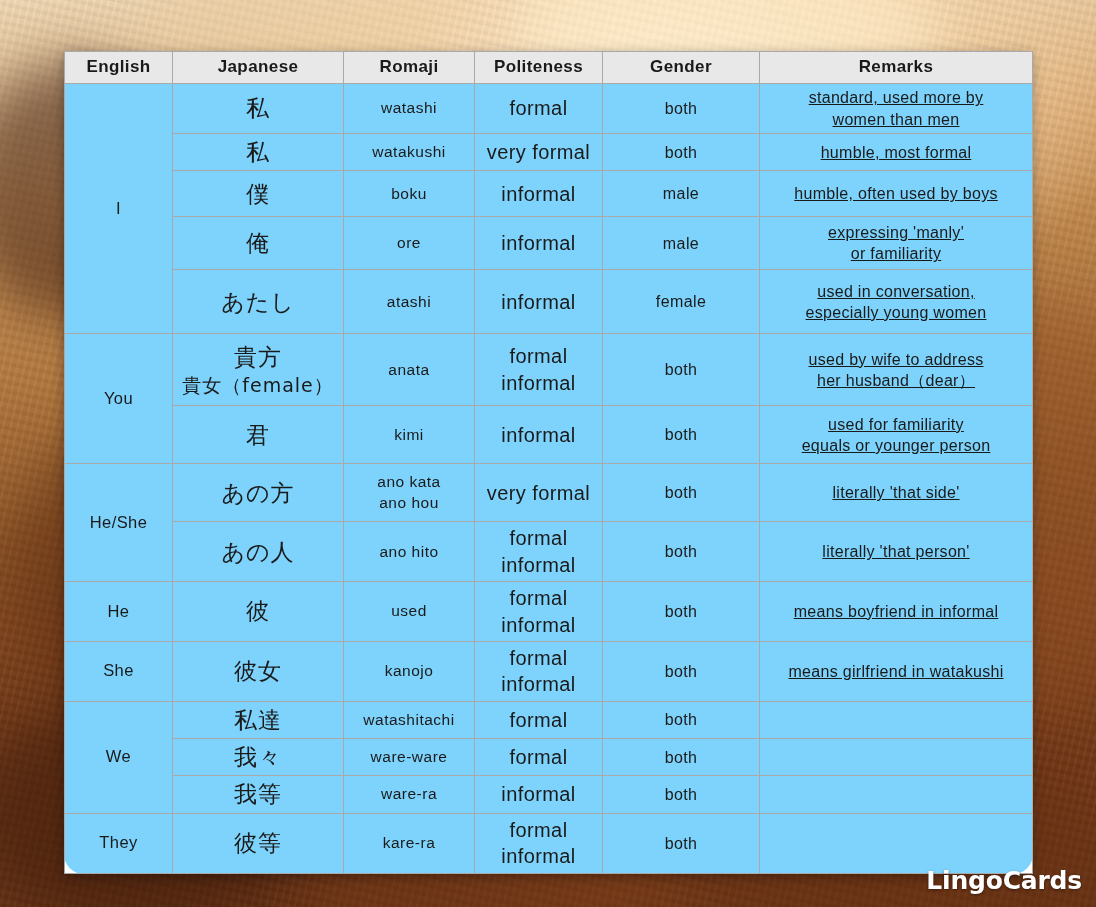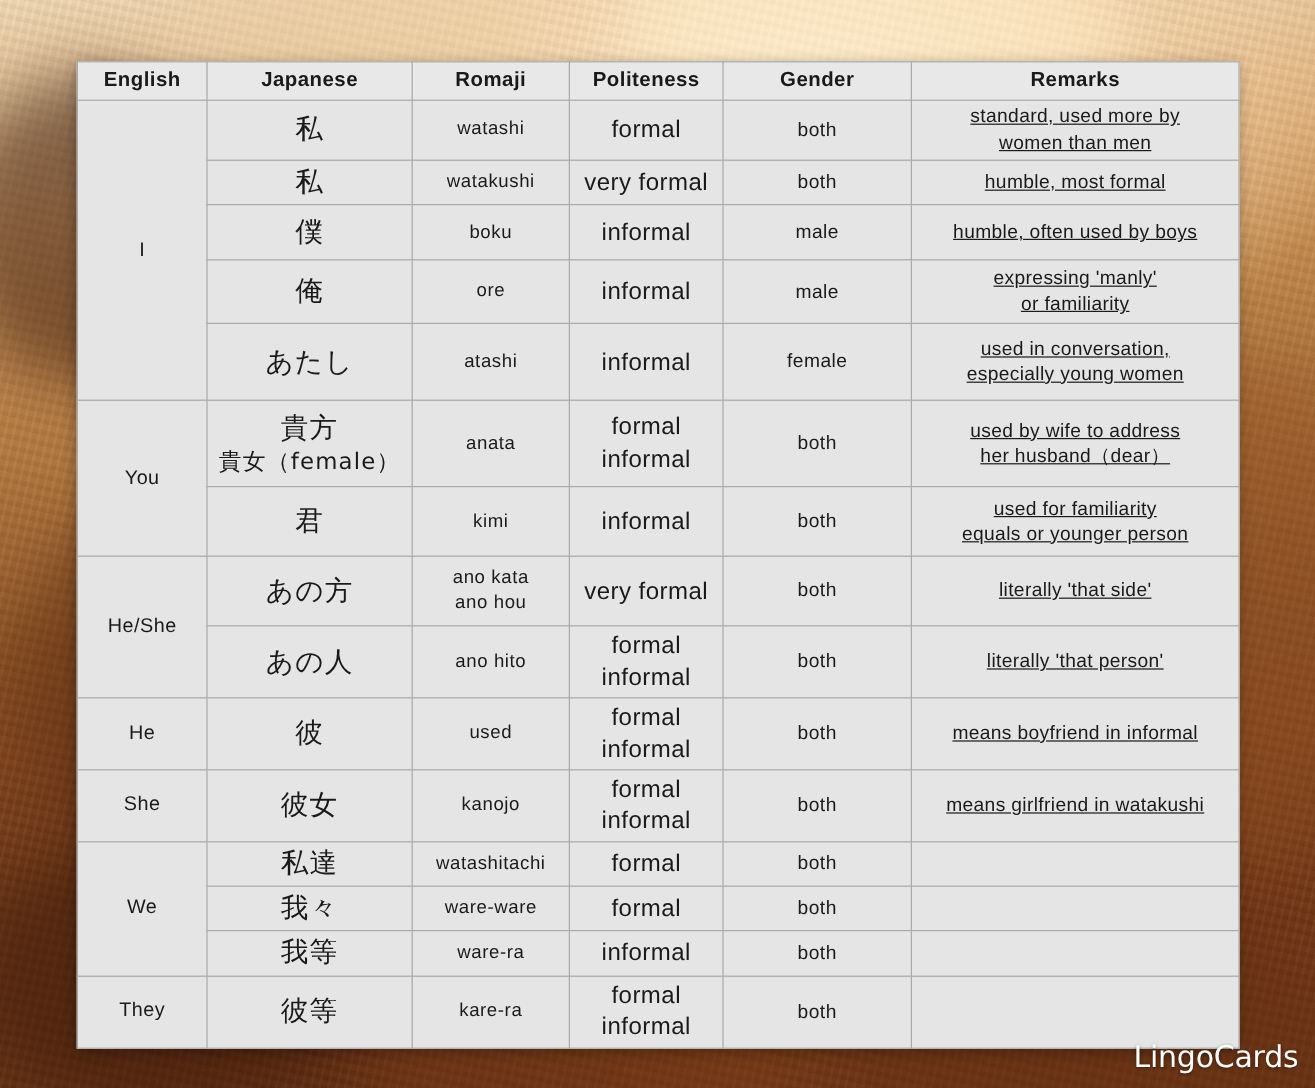--- a/index.html
+++ b/index.html
@@ -56,21 +56,22 @@
     left: 64px;
     top: 51px;
     width: 968px;
     box-shadow: 0 3px 12px rgba(0,0,0,0.35);
     background: #ffffff;
   }
   table {
     border-collapse: collapse;
     width: 968px;
     table-layout: fixed;
-    background: #e5e5e5;
+    background: #7dd3fc;
+    border-radius: 20px;
   }
   th, td {
     border: 1px solid #a9a9a9;
     text-align: center;
     vertical-align: middle;
     color: #1a1a1a;
     padding: 3px 6px;
     line-height: 1.32;
   }
   thead th {
@@ -119,21 +120,21 @@
   col.c-po { width: 128px; }
   col.c-ge { width: 157px; }
   col.c-re { width: 273px; }
 
   
   .watermark {
     position: absolute;
     right: 14px;
     bottom: 12px;
     font-size: 25px;
-    font-weight: normal;
+    font-weight: bold;
     color: #ffffff;
     letter-spacing: -0.2px;
     text-shadow: 0 1px 3px rgba(0,0,0,0.45);
     font-family: "DejaVu Sans", sans-serif;
   }
 </style>
 </head>
 <body>
 
 <div class="bg"></div>

